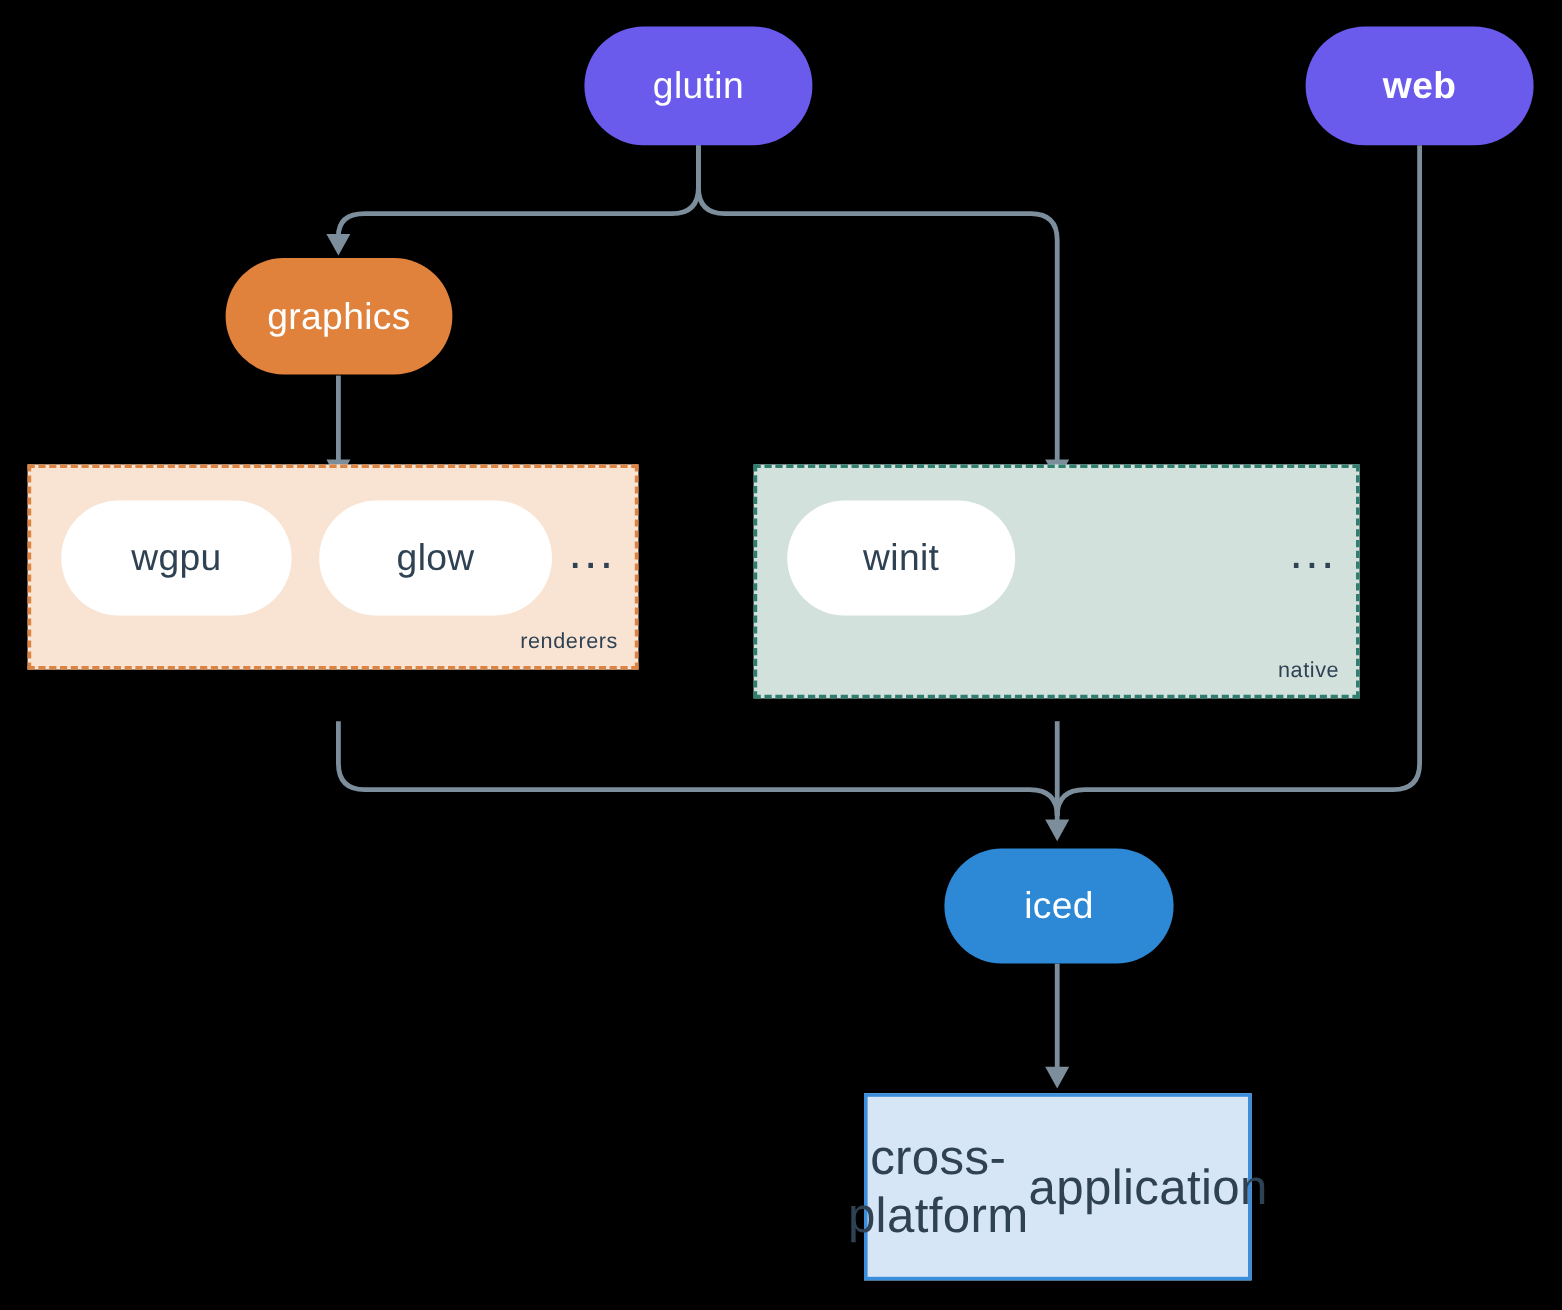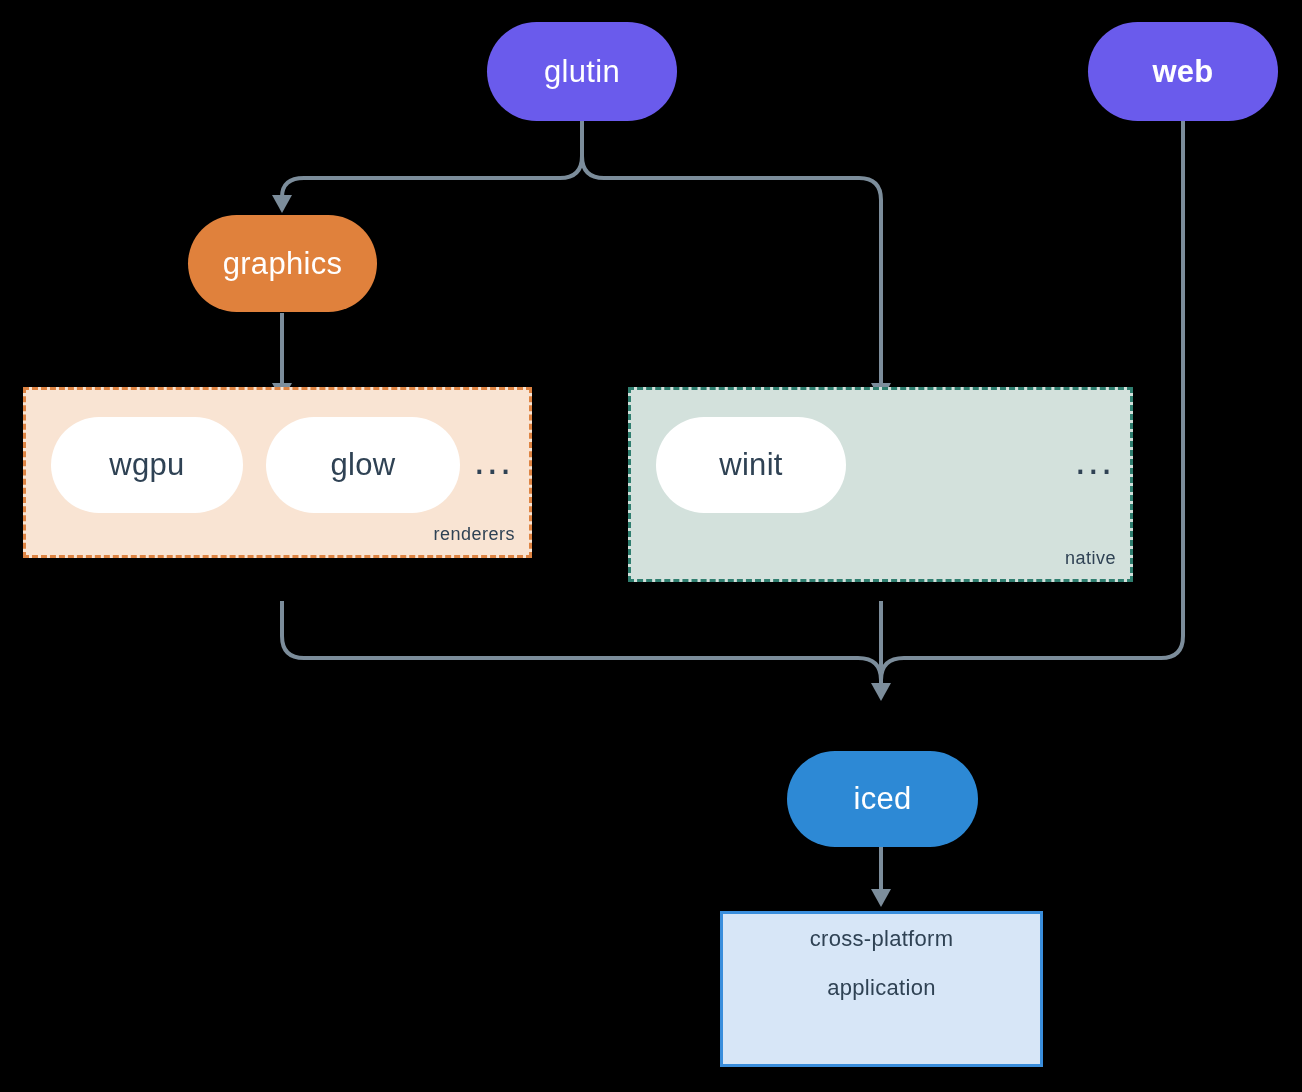--- a/index.html
+++ b/index.html
@@ -37,22 +37,22 @@
     font-size:18px; color:var(--pill-text-dark); letter-spacing:0.5px;
   }
   .ellipsis {
     position:absolute; right:16px; top:48px;
     font-size:40px; color:var(--pill-text-dark); letter-spacing:2px; line-height:44px;
   }
 
   .appbox {
     position:absolute; box-sizing:border-box;
     background:var(--app-fill); border:3px solid var(--app-border);
-    display:flex; flex-direction:column; align-items:center; 
-    color:var(--pill-text-dark); font-size:22px; line-height:49px; letter-spacing:0.3px;
+    display:flex; flex-direction:row; align-items:center; justify-content:center;
+    color:var(--pill-text-dark); font-size:41px; line-height:49px; letter-spacing:0.3px;
     text-align:center;
   }
 </style>
 </head>
 <body>
 
 <div class="canvas">
 
   <svg class="edges" width="1302" height="1092" viewBox="0 0 1302 1092">
     <path d="M582 121 V156 Q582 178 560 178 H304 Q282 178 282 197 V199"></path>
@@ -97,21 +97,21 @@
   </div>
 
   <div class="group shells" style="left:628px; top:387px; width:505px; height:195px;">
     <div class="pill white" style="left:25px; top:27px; width:190px; height:96px;">
       <span>winit</span>
     </div>
     <span class="ellipsis">...</span>
     <span class="group-label">native</span>
   </div>
 
-  <div class="pill blue" style="left:787px; top:707px; width:191px; height:96px;margin-top:44px;">
+  <div class="pill blue" style="left:787px; top:707px; width:191px; height:96px;">
     <span>iced</span>
   </div>
 
   <div class="appbox" style="left:720px; top:911px; width:323px; height:156px;">
     <div>cross-platform</div>
     <div>application</div>
   </div>
 
 </div>
 

